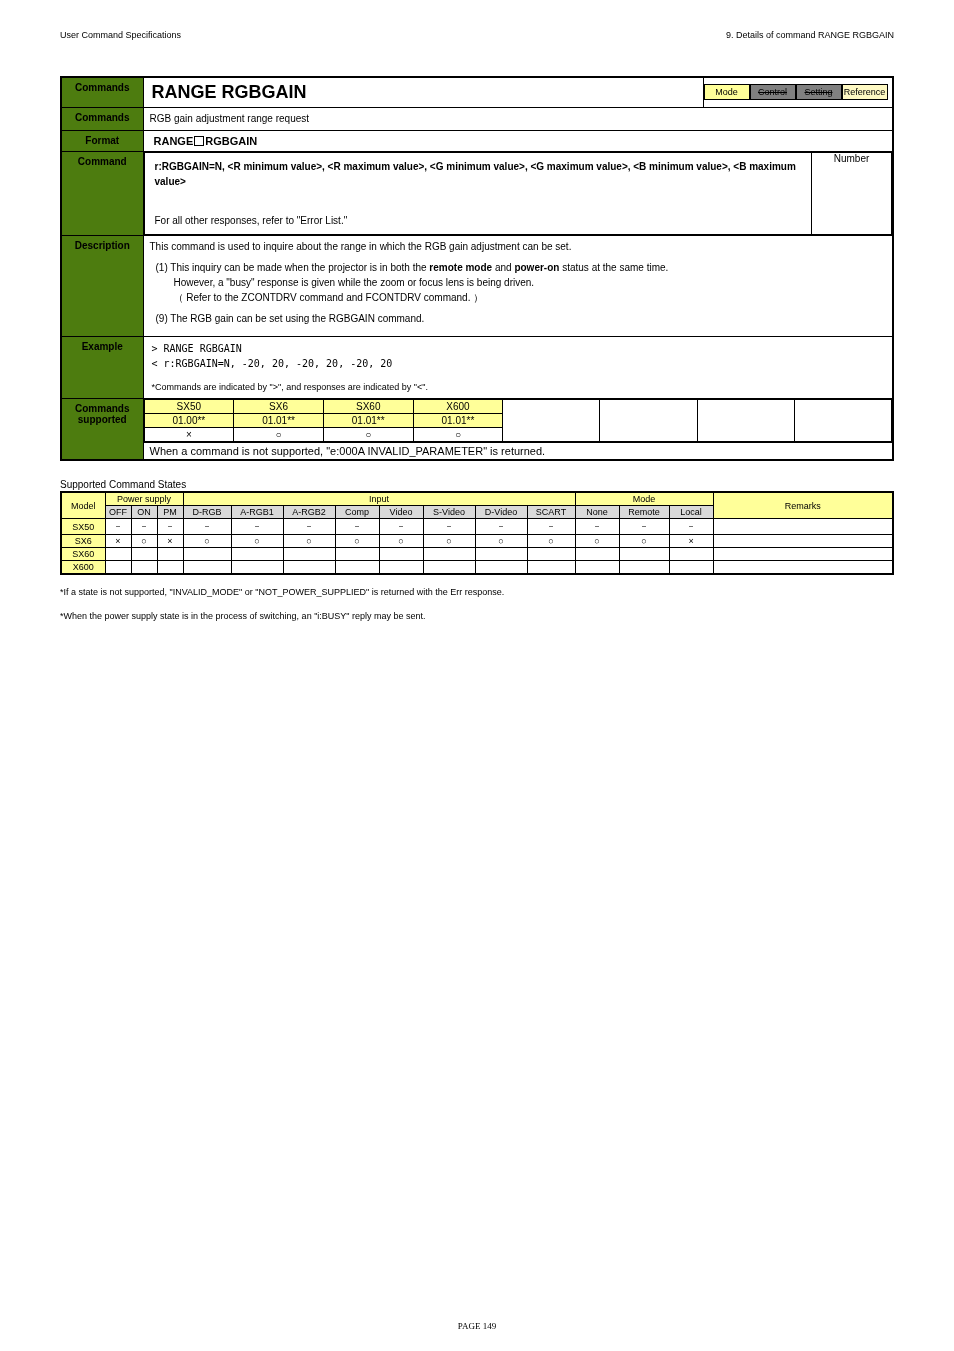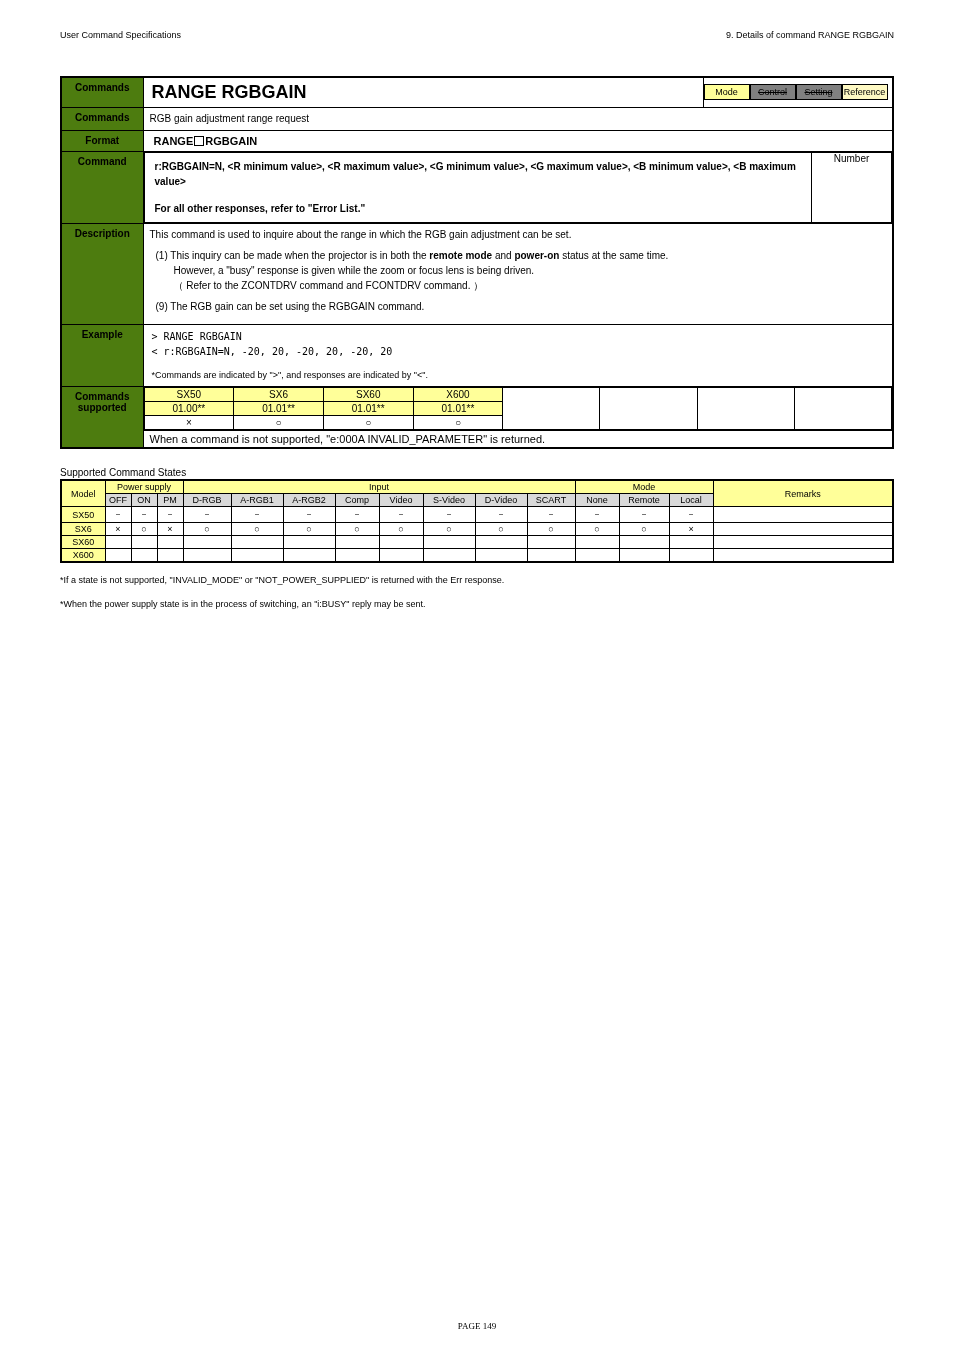--- a/index.html
+++ b/index.html
@@ -85,21 +85,21 @@
   </tr>
 
   <tr>
     <td class="label-cell">Command</td>
     <td colspan="2" style="padding:0;">
       <table class="resp-inner">
         <tbody>
               <tr>
           <td class="resp-left">
             <div>r:RGBGAIN=N, &lt;R minimum value&gt;, &lt;R maximum value&gt;, &lt;G minimum value&gt;, &lt;G maximum value&gt;, &lt;B minimum value&gt;, &lt;B maximum value&gt;</div>
-            <div style="font-weight:bold; margin-top:12px;">For all other responses, refer to "Error List."</div>
+            <div style="font-weight:normal; margin-top:24px;">For all other responses, refer to "Error List."</div>
           </td>
           <td class="resp-right">Number</td>
         </tr>
       </tbody>
           </table>
     </td>
   </tr>
 
   <tr>
     <td class="label-cell">Description</td>

